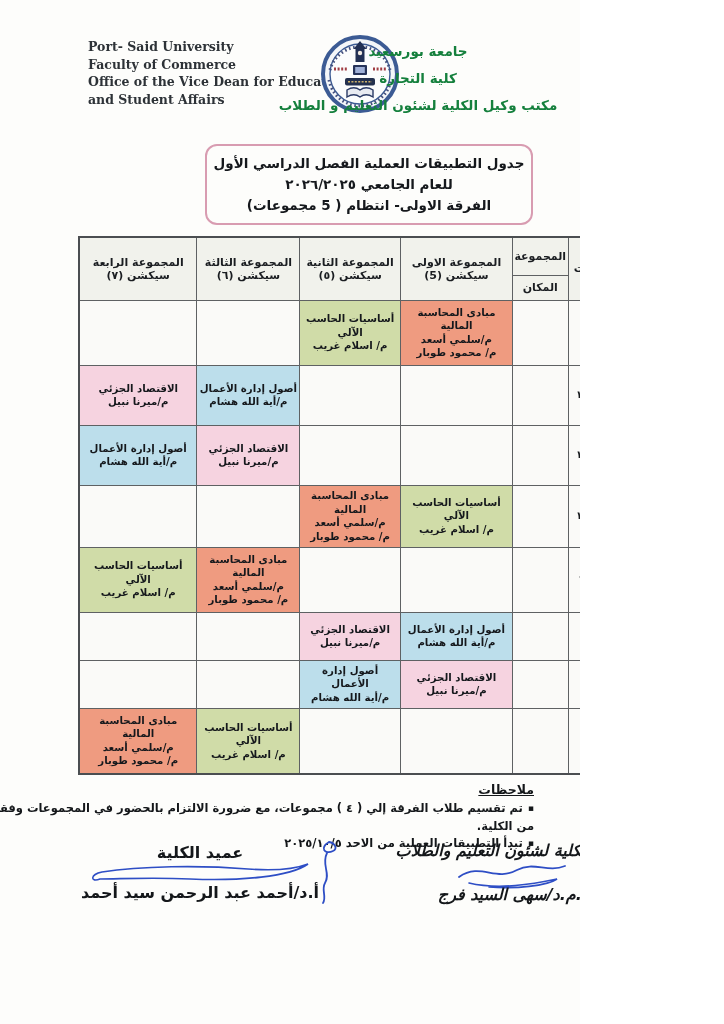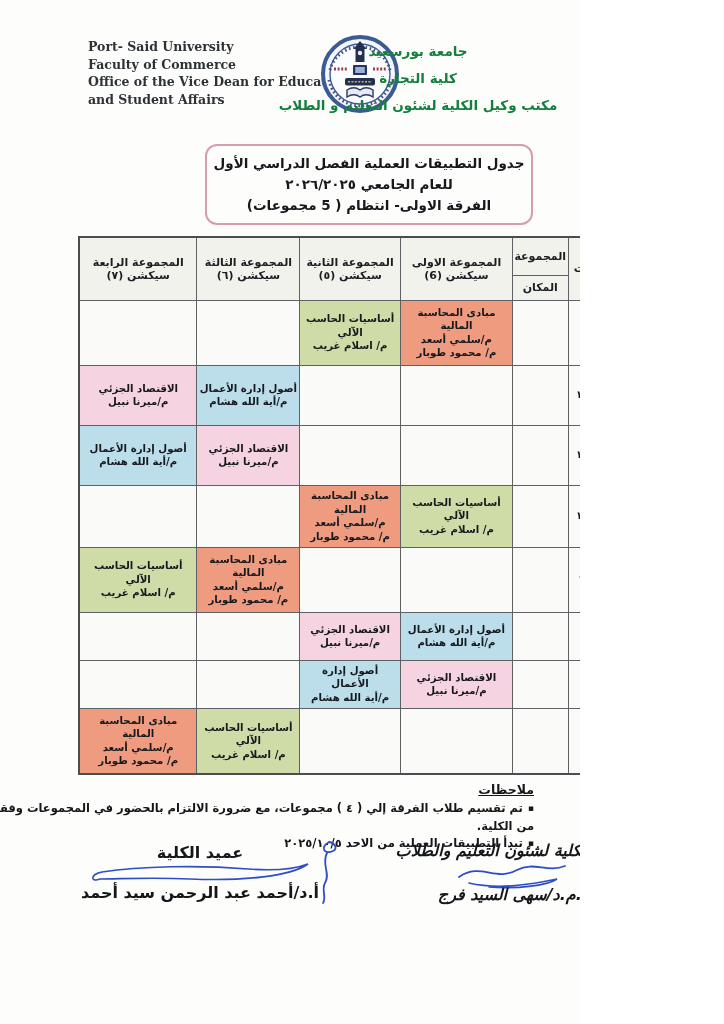--- a/index.html
+++ b/index.html
@@ -102,21 +102,21 @@
         <col style="width:20.4%">
     </colgroup>
     <thead>
       <tr style="height:38px;">
         <th rowspan="2">اليوم</th>
         <th rowspan="2">الوقت</th>
         <th>المجموعة</th>
         <th rowspan="2">
           <div class="gh-in">
               <span>المجموعة الاولى</span>
-              <span>سيكشن (6)</span>
+              <span>سيكشن (5)</span>
             </div>
           </th>
         <th rowspan="2">
           <div class="gh-in">
               <span>المجموعة الثانية</span>
               <span>سيكشن (٥)</span>
             </div>
           </th>
         <th rowspan="2">
           <div class="gh-in">

